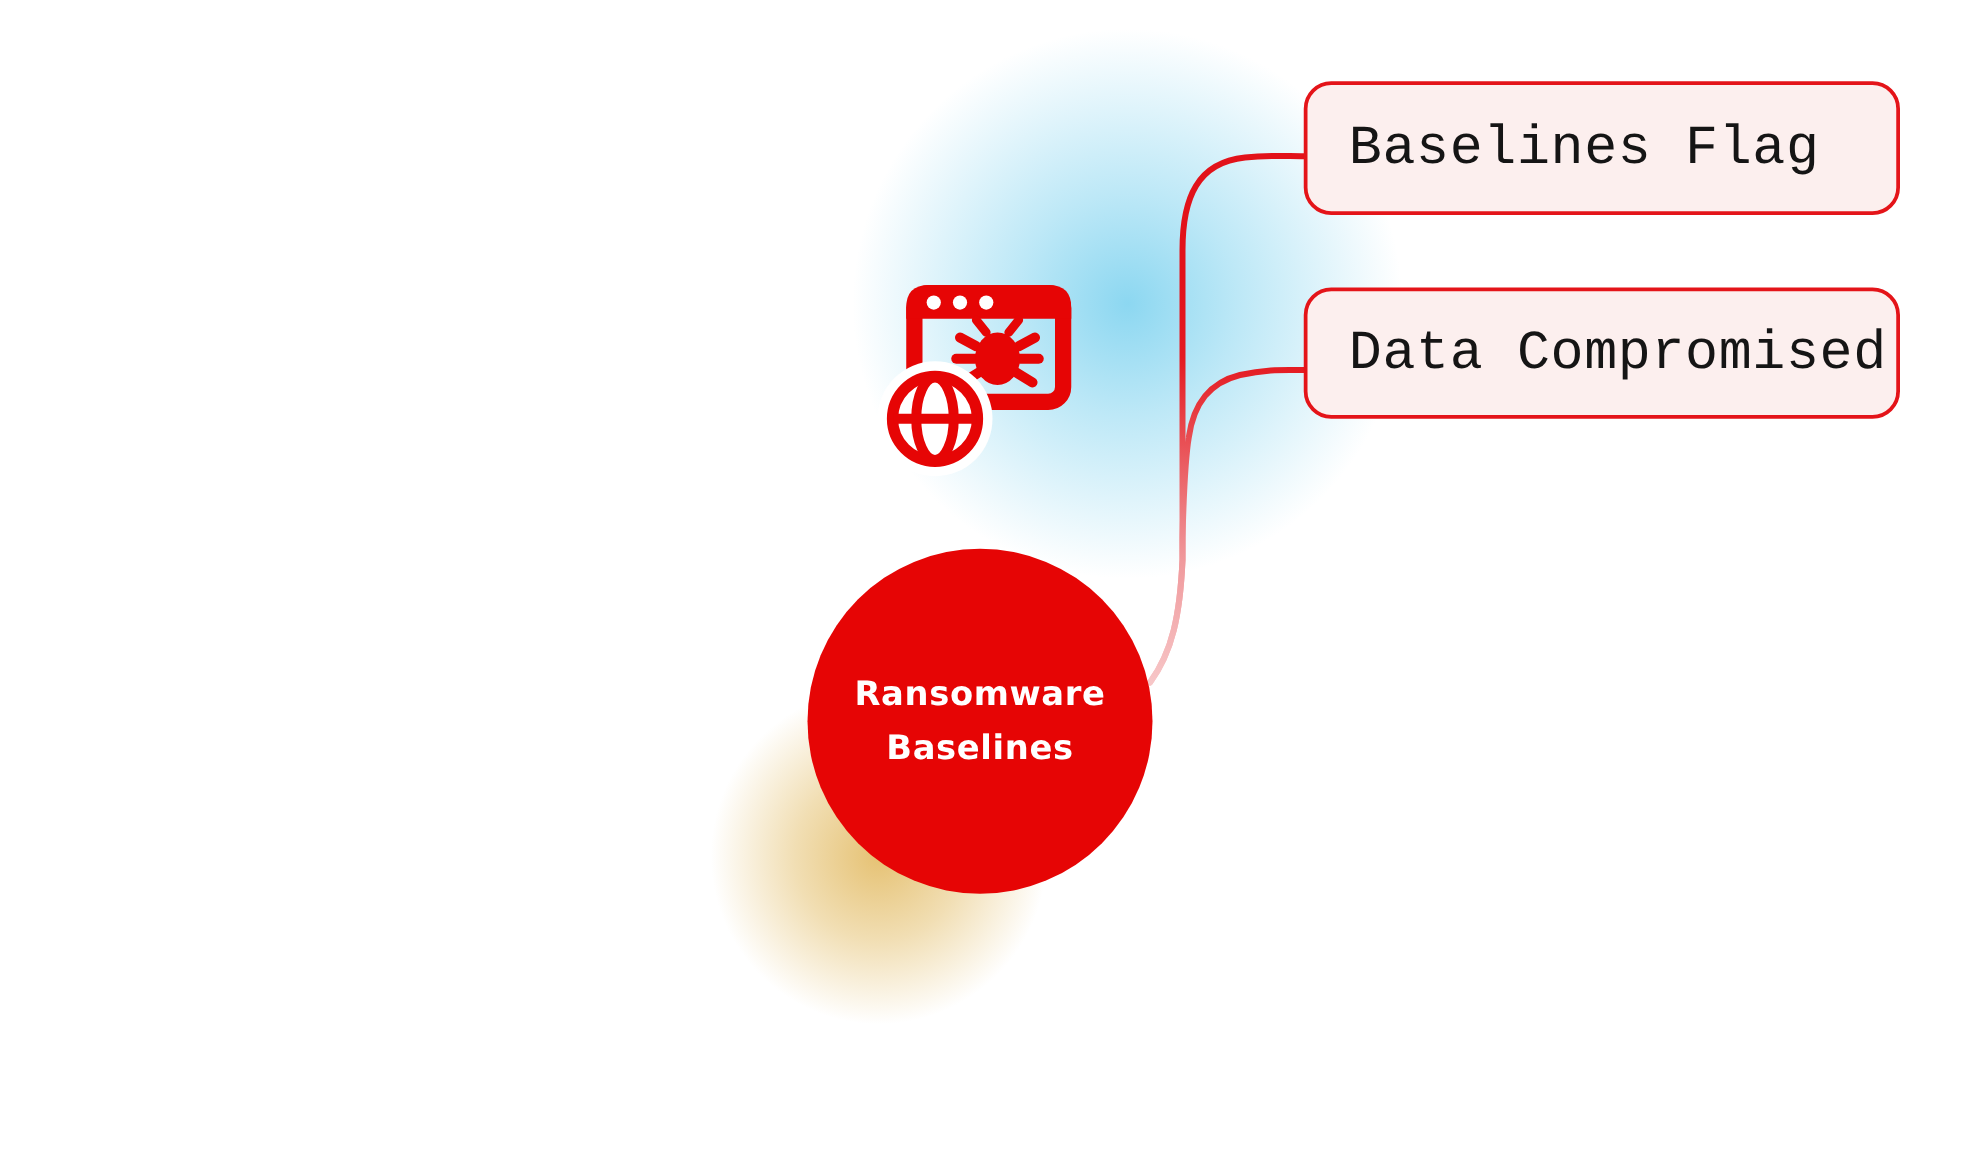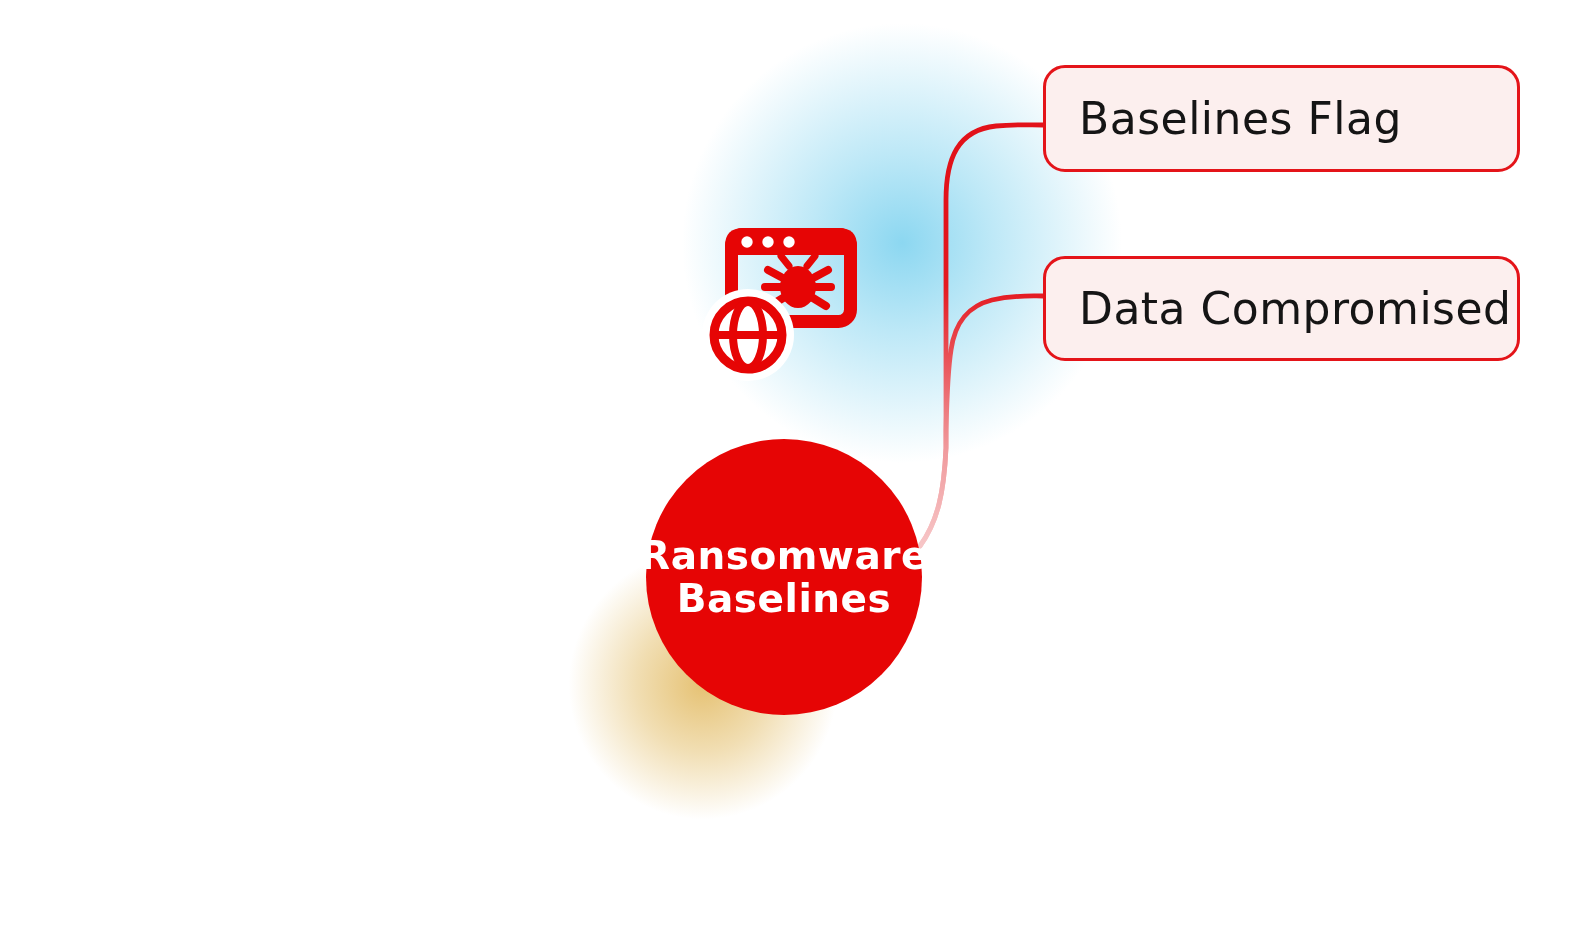--- a/index.html
+++ b/index.html
@@ -51,47 +51,48 @@
     background: #e60505;
     z-index: 3;
     display: flex;
     flex-direction: column;
     align-items: center;
     justify-content: center;
     text-align: center;
   }
   .center-node .line {
     color: #ffffff;
-    font-size: 39px;
+    font-size: 27px;
     font-weight: 700;
     line-height: 43px;
     letter-spacing: 0.5px;
   }
   
   .branch-box {
     position: absolute;
     left: 1043px;
     width: 477px;
     box-sizing: border-box;
     background: #fcefee;
     border: 3px solid #e41419;
     border-radius: 22px;
     display: flex;
     align-items: center;
     padding-left: 33px;
     z-index: 3;
   }
   .branch-box-1 { top: 65px; height: 107px; }
-  .branch-box-2 { top: 256px; height: 105px; }
+  .branch-box-2 { top: 230px; height: 105px; }
   .branch-box .label {
     color: #151515;
     font-size: 44px;
     font-weight: 400;
     letter-spacing: 0.5px;
     white-space: nowrap;
+    font-family: Liberation Mono, monospace;
   }
 </style>
 </head>
 <body>
 
 <div class="stage">
 
   <div class="glow glow-blue"></div>
   <div class="glow glow-gold"></div>
 

